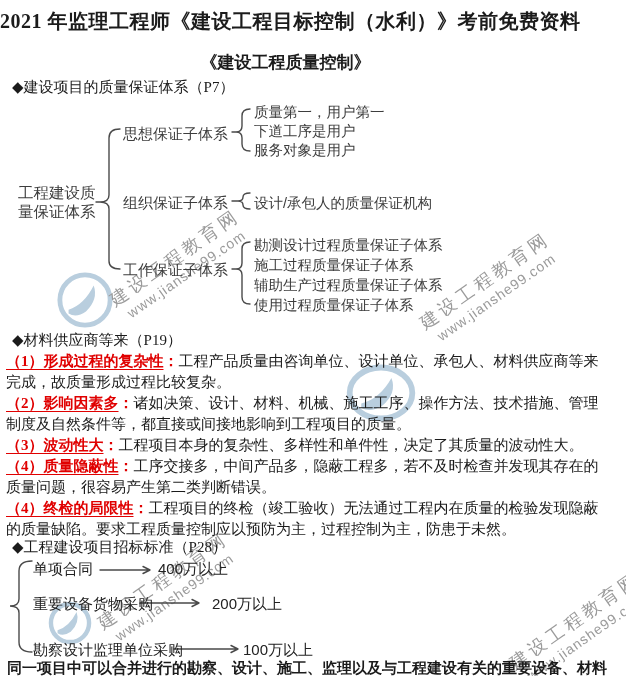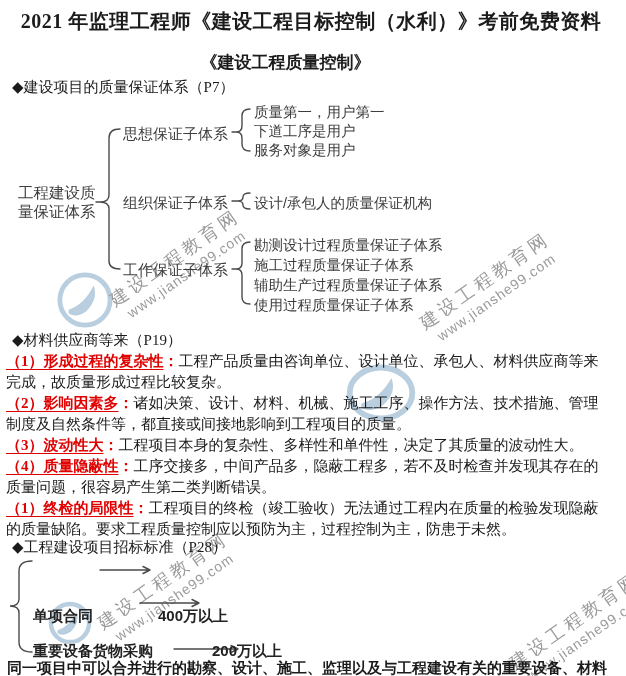--- a/index.html
+++ b/index.html
@@ -3,33 +3,33 @@
 <meta charset="utf-8">
 <style>
   html,body{margin:0;padding:0;background:#fff;}
   #page{
     position:relative;width:626px;height:676px;background:#ffffff;
     overflow:hidden;font-family:"Liberation Serif","DejaVu Serif",serif;color:#1b1b1b;
   }
   .abs{position:absolute;}
   .z1{z-index:2;}
   
-  .doc-title{left:0;top:8px;width:622px;text-align:center;font-size:20px;font-weight:bold;letter-spacing:.5px;}
+  .doc-title{left:0;top:8px;width:622px;font-size:20px;font-weight:bold;letter-spacing:.5px;}
   .doc-subtitle{left:0;top:51px;width:571px;text-align:center;font-size:17px;font-weight:bold;}
   .sec-heading{left:12px;font-size:15px;}
   .para{left:6px;width:616px;font-size:15px;line-height:21px;}
   .red-label{color:#e00000;font-weight:bold;text-decoration:underline;text-decoration-color:#e00000;text-underline-offset:3px;}
   .red-colon{color:#e00000;font-weight:bold;}
   .footnote{left:7px;top:659px;width:619px;font-size:15px;font-weight:bold;}
   
   .t1{font-family:"Liberation Sans","DejaVu Sans",sans-serif;color:#3d3d3d;}
   .t1-root{left:18px;top:183px;width:86px;font-size:15.5px;line-height:19px;}
   .t1-branch{left:123px;font-size:15px;}
   .t1-leaf{left:254px;font-size:14.5px;}
-  .t2{font-family:"Liberation Sans","DejaVu Sans",sans-serif;color:#222;font-weight:700;font-size:15px;margin-top:47px;}
+  .t2{font-family:"Liberation Sans","DejaVu Sans",sans-serif;color:#222;font-weight:400;font-size:15px;}
   
   svg.lines{position:absolute;left:0;top:0;z-index:2;pointer-events:none;}
   
   .wm{position:absolute;z-index:1;}
   .wm-text{width:176px;text-align:center;transform:rotate(-35deg);transform-origin:center;
     color:#9b9b9b;font-family:"Liberation Sans","DejaVu Sans",sans-serif;line-height:1.25;}
   .wm-text .l1{font-size:18px;letter-spacing:4px;white-space:nowrap;}
   .wm-text .l2{font-size:14px;letter-spacing:1px;white-space:nowrap;}
 </style>
 </head>
@@ -134,21 +134,21 @@
   <p class="abs z1 para" style="top:435px;margin:0;">
     <span class="red-label">（3）波动性大</span><span class="red-colon">：</span><span>工程项目本身的复杂性、多样性和单件性，决定了其质量的波动性大。</span>
   </p>
 
   <p class="abs z1 para" style="top:456px;margin:0;">
     <span class="red-label">（4）质量隐蔽性</span><span class="red-colon">：</span><span>工序交接多，中间产品多，隐蔽工程多，若不及时检查并发现其存在的</span><br>
     <span>质量问题，很容易产生第二类判断错误。</span>
   </p>
 
   <p class="abs z1 para" style="top:498px;margin:0;">
-    <span class="red-label">（1）终检的局限性</span><span class="red-colon">：</span><span>工程项目的终检（竣工验收）无法通过工程内在质量的检验发现隐蔽</span><br>
+    <span class="red-label">（4）终检的局限性</span><span class="red-colon">：</span><span>工程项目的终检（竣工验收）无法通过工程内在质量的检验发现隐蔽</span><br>
     <span>的质量缺陷。要求工程质量控制应以预防为主，过程控制为主，防患于未然。</span>
   </p>
 
   <div class="abs z1 sec-heading" style="top:538px;">◆工程建设项目招标标准（P28）</div>
 
   <div class="abs z1 t2" style="left:33px;top:560px;">单项合同</div>
   <div class="abs z1 t2" style="left:158px;top:560px;">400万以上</div>
 
   <div class="abs z1 t2" style="left:33px;top:595px;">重要设备货物采购</div>
   <div class="abs z1 t2" style="left:212px;top:595px;">200万以上</div>

